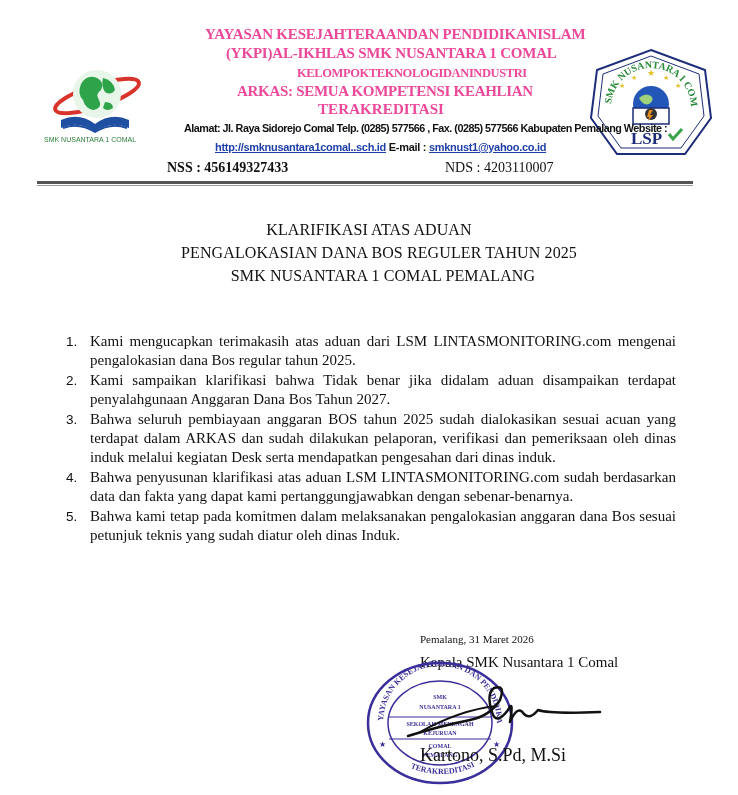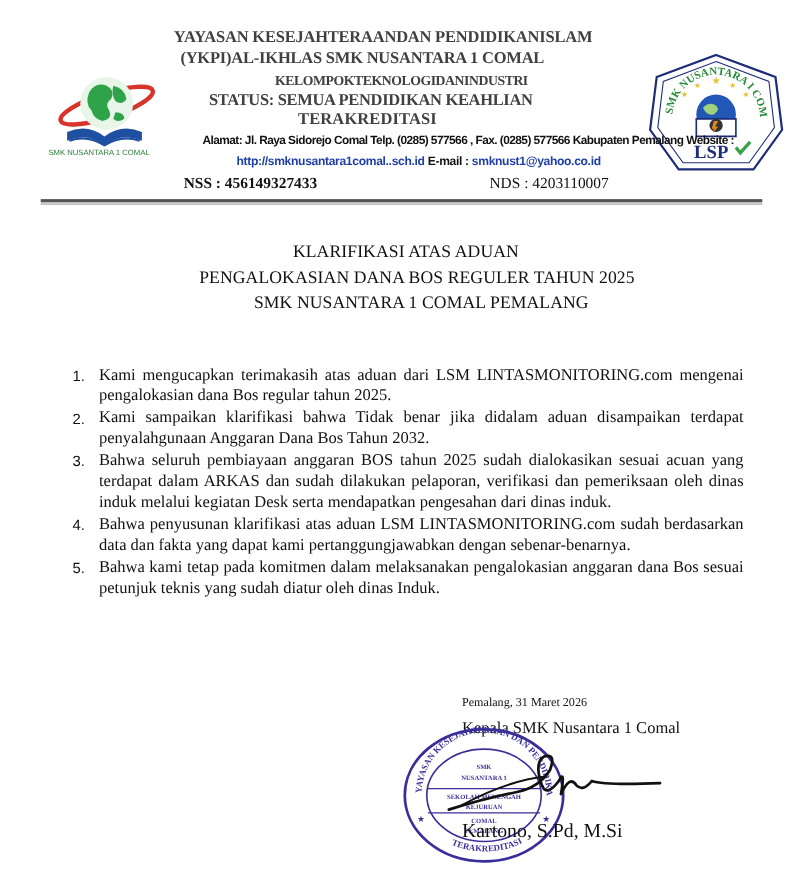--- a/index.html
+++ b/index.html
@@ -1,26 +1,26 @@
 <!DOCTYPE html>
 <html><head>
 <meta charset="utf-8">
 <style>
   html, body { margin: 0; padding: 0; background: #ffffff; }
   body { width: 738px; height: 795px; position: relative; overflow: hidden; font-family: "Liberation Serif", serif; color: #111; }
   .abs { position: absolute; }
-  .hdr { font-family: "Liberation Serif", serif; font-weight: bold; color: #404040; white-space: nowrap; }
+  .hdr { font-family: "Liberation Serif", serif; font-weight: bold; color: #ec4899; white-space: nowrap; margin-left: 47px; }
   .l1 { left: 158px; top: 26px; font-size: 15px; letter-spacing: -0.2px; }
-  .l2 { left: 164px; top: 45px; font-size: 15px; letter-spacing: -0.2px; text-align: center; }
+  .l2 { left: 179px; top: 45px; font-size: 15px; letter-spacing: -0.2px; text-align: center; }
   .l3 { left: 250px; top: 66px; font-size: 12.5px; font-family: Liberation Serif, serif; letter-spacing: -0.4px; }
   .l4 { left: 190px; top: 83px; font-size: 15px; letter-spacing: -0.3px; }
   .l5 { left: 271px; top: 101px; font-size: 15px; letter-spacing: 0.1px; }
   .addr { left: 160px; top: 122px; font-size: 10.8px; font-family: "Liberation Sans", sans-serif; font-weight: bold; letter-spacing: -0.5px; white-space: nowrap; margin-left: 24px; }
   .web-line { left: 215px; top: 141px; font-size: 11px; font-family: "Liberation Sans", sans-serif; font-weight: bold; white-space: nowrap; letter-spacing: -0.3px; }
-  .web-line a { color: #1f3fa8; }
+  .web-line a { color: #1f3fa8; text-decoration: underline; }
   .nss { left: 167px; top: 160px; font-size: 14px; font-weight: bold; }
   .nds { left: 445px; top: 160px; font-size: 14px; font-weight: normal; }
   .rule-thick { left: 37px; top: 181px; width: 656px; height: 3px; background: #555; }
   .rule-thin { left: 37px; top: 185px; width: 656px; height: 1px; background: #999; }
 
   .logo-left { left: 45px; top: 58px; width: 100px; height: 90px; }
   .logo-left-caption { left: 44px; top: 136px; font-size: 7px; font-family: "Liberation Sans", sans-serif; color: #2a7d3a; white-space: nowrap; }
   .logo-right { left: 589px; top: 48px; width: 124px; height: 114px; }
 
   .title { left: 0; width: 738px; text-align: center; font-size: 16px; letter-spacing: 0.1px; }
@@ -68,21 +68,21 @@
   <text x="30" y="40" font-size="7" fill="#e5c124">★</text>
   <text x="42" y="32" font-size="7" fill="#e5c124">★</text>
   <text x="58" y="28" font-size="9" fill="#e5c124">★</text>
   <text x="74" y="32" font-size="7" fill="#e5c124">★</text>
   <text x="86" y="40" font-size="7" fill="#e5c124">★</text>
 </svg>
 
 <div class="abs hdr l1">YAYASAN KESEJAHTERAANDAN PENDIDIKANISLAM</div>
 <div class="abs hdr l2">(YKPI)AL-IKHLAS SMK NUSANTARA 1 COMAL</div>
 <div class="abs hdr l3">KELOMPOKTEKNOLOGIDANINDUSTRI</div>
-<div class="abs hdr l4">STATUS: SEMUA PENDIDIKAN KEAHLIAN</div>
+<div class="abs hdr l4">ARKAS: SEMUA KOMPETENSI KEAHLIAN</div>
 <div class="abs hdr l5">TERAKREDITASI</div>
 <div class="abs addr">Alamat: Jl. Raya Sidorejo Comal Telp. (0285) 577566 , Fax. (0285) 577566 Kabupaten Pemalang Website :</div>
 <div class="abs web-line">
   <a>http://smknusantara1comal..sch.id</a>
   <span>E-mail :</span>
   <a>smknust1@yahoo.co.id</a>
 </div>
 <div class="abs nss">NSS : 456149327433</div>
 <div class="abs nds">NDS : 4203110007</div>
 <div class="abs rule-thick"></div>
@@ -92,21 +92,21 @@
 <div class="abs title t2">PENGALOKASIAN DANA BOS REGULER TAHUN 2025</div>
 <div class="abs title t3">SMK NUSANTARA 1 COMAL  PEMALANG</div>
 
 <div class="abs list">
   <div class="item">
     <span class="num">1.</span>
     <span class="txt">Kami mengucapkan terimakasih atas aduan dari LSM LINTASMONITORING.com mengenai pengalokasian dana Bos regular tahun 2025.</span>
   </div>
   <div class="item">
     <span class="num">2.</span>
-    <span class="txt">Kami sampaikan klarifikasi bahwa Tidak benar jika didalam aduan disampaikan terdapat penyalahgunaan Anggaran Dana Bos Tahun 2032.</span>
+    <span class="txt">Kami sampaikan klarifikasi bahwa Tidak benar jika didalam aduan disampaikan terdapat penyalahgunaan Anggaran Dana Bos Tahun 2027.</span>
   </div>
   <div class="item">
     <span class="num">3.</span>
     <span class="txt">Bahwa  seluruh pembiayaan anggaran BOS tahun 2025 sudah dialokasikan sesuai acuan yang terdapat dalam ARKAS dan sudah dilakukan pelaporan, verifikasi dan pemeriksaan oleh dinas induk melalui kegiatan Desk serta mendapatkan pengesahan dari dinas induk.</span>
   </div>
   <div class="item">
     <span class="num">4.</span>
     <span class="txt">Bahwa penyusunan klarifikasi atas aduan LSM LINTASMONITORING.com sudah berdasarkan data dan fakta yang dapat kami pertanggungjawabkan dengan sebenar-benarnya.</span>
   </div>
   <div class="item">

